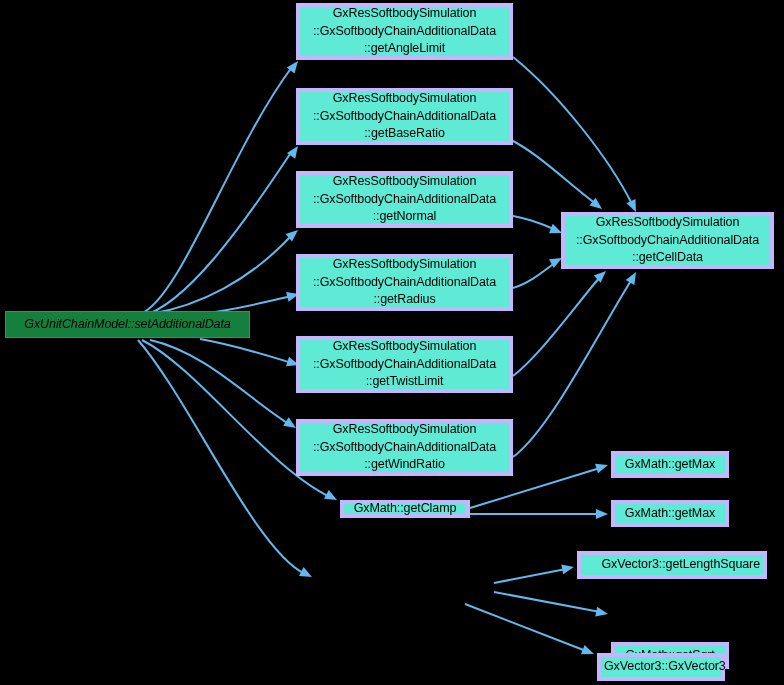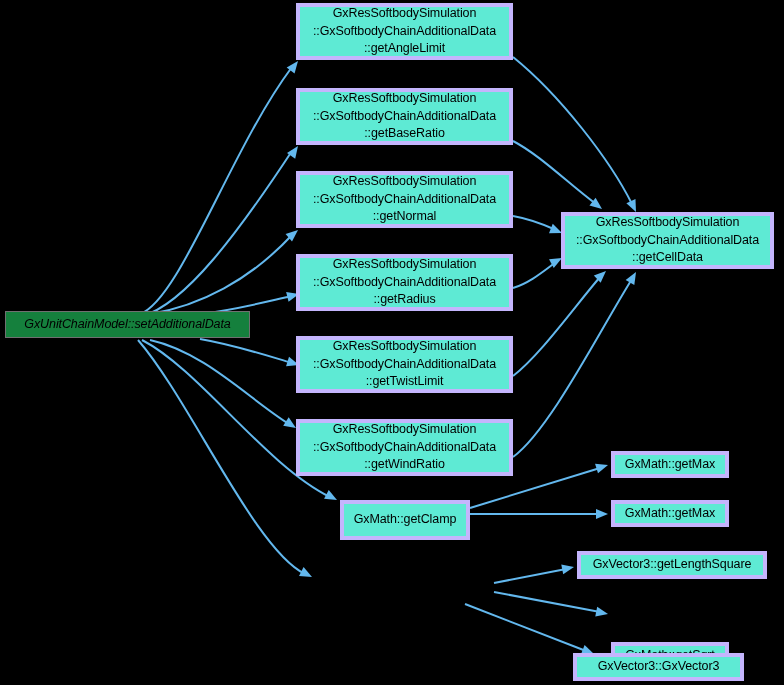--- a/index.html
+++ b/index.html
@@ -149,19 +149,19 @@
 ::getRadius</span></div>
     <div class="node" style="left: 296px; top: 336px; width: 217px; height: 57px;"><span class="node-label">GxResSoftbodySimulation
 ::GxSoftbodyChainAdditionalData
 ::getTwistLimit</span></div>
     <div class="node" style="left: 296px; top: 419px; width: 217px; height: 57px;"><span class="node-label">GxResSoftbodySimulation
 ::GxSoftbodyChainAdditionalData
 ::getWindRatio</span></div>
     <div class="node" style="left: 561px; top: 212px; width: 213px; height: 57px;"><span class="node-label">GxResSoftbodySimulation
 ::GxSoftbodyChainAdditionalData
 ::getCellData</span></div>
-    <div class="node" style="left: 340px; top: 500px; width: 130px; height: 40px;"><span class="node-label">GxMath::getClamp</span></div>
+    <div class="node" style="left: 340px; top: 500px; width: 130px; height: 18px;"><span class="node-label">GxMath::getClamp</span></div>
     <div class="node" style="left: 611px; top: 451px; width: 118px; height: 27px;"><span class="node-label">GxMath::getMax</span></div>
     <div class="node" style="left: 611px; top: 500px; width: 118px; height: 27px;"><span class="node-label">GxMath::getMax</span></div>
-    <div class="node" style="left: 577px; top: 551px; width: 190px; height: 28px;"><span class="node-label">GxVector3::getLengthSquare</span></div>
+    <div class="node" style="left: 577px; top: 551px; width: 190px; height: 28px; text-align: right;"><span class="node-label">GxVector3::getLengthSquare</span></div>
     <div class="node" style="left: 611px; top: 602px; width: 118px; height: 27px; margin-top: 40px;"><span class="node-label">GxMath::getSqrt</span></div>
-    <div class="node" style="left: 573px; top: 653px; width: 171px; height: 28px;"><span class="node-label">GxVector3::GxVector3</span></div>
+    <div class="node" style="left: 597px; top: 653px; width: 128px; height: 28px;"><span class="node-label">GxVector3::GxVector3</span></div>
   </div>
 
 </body></html>

